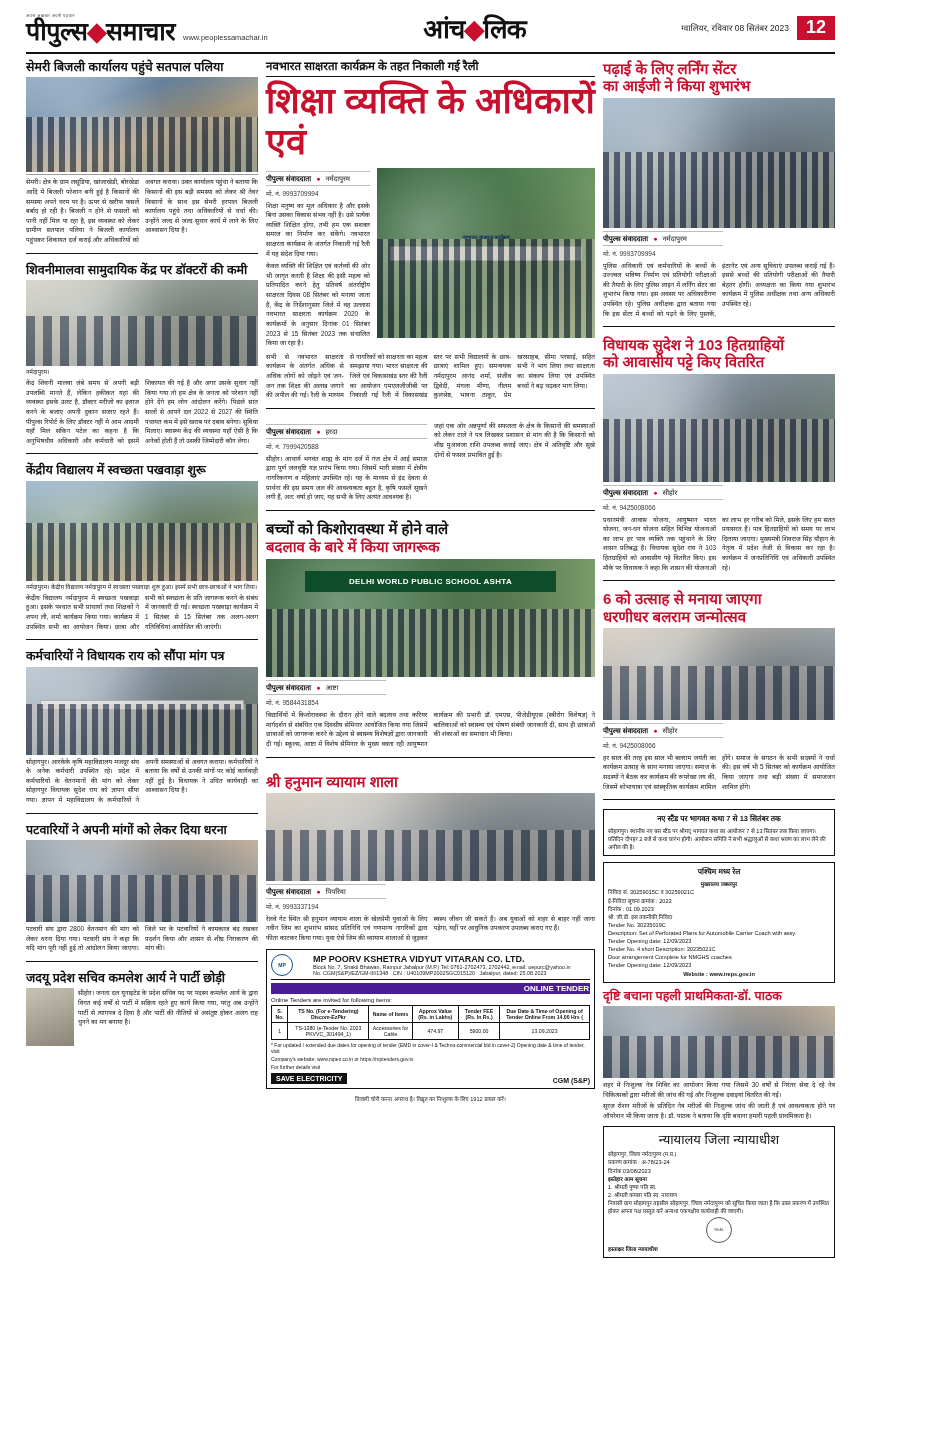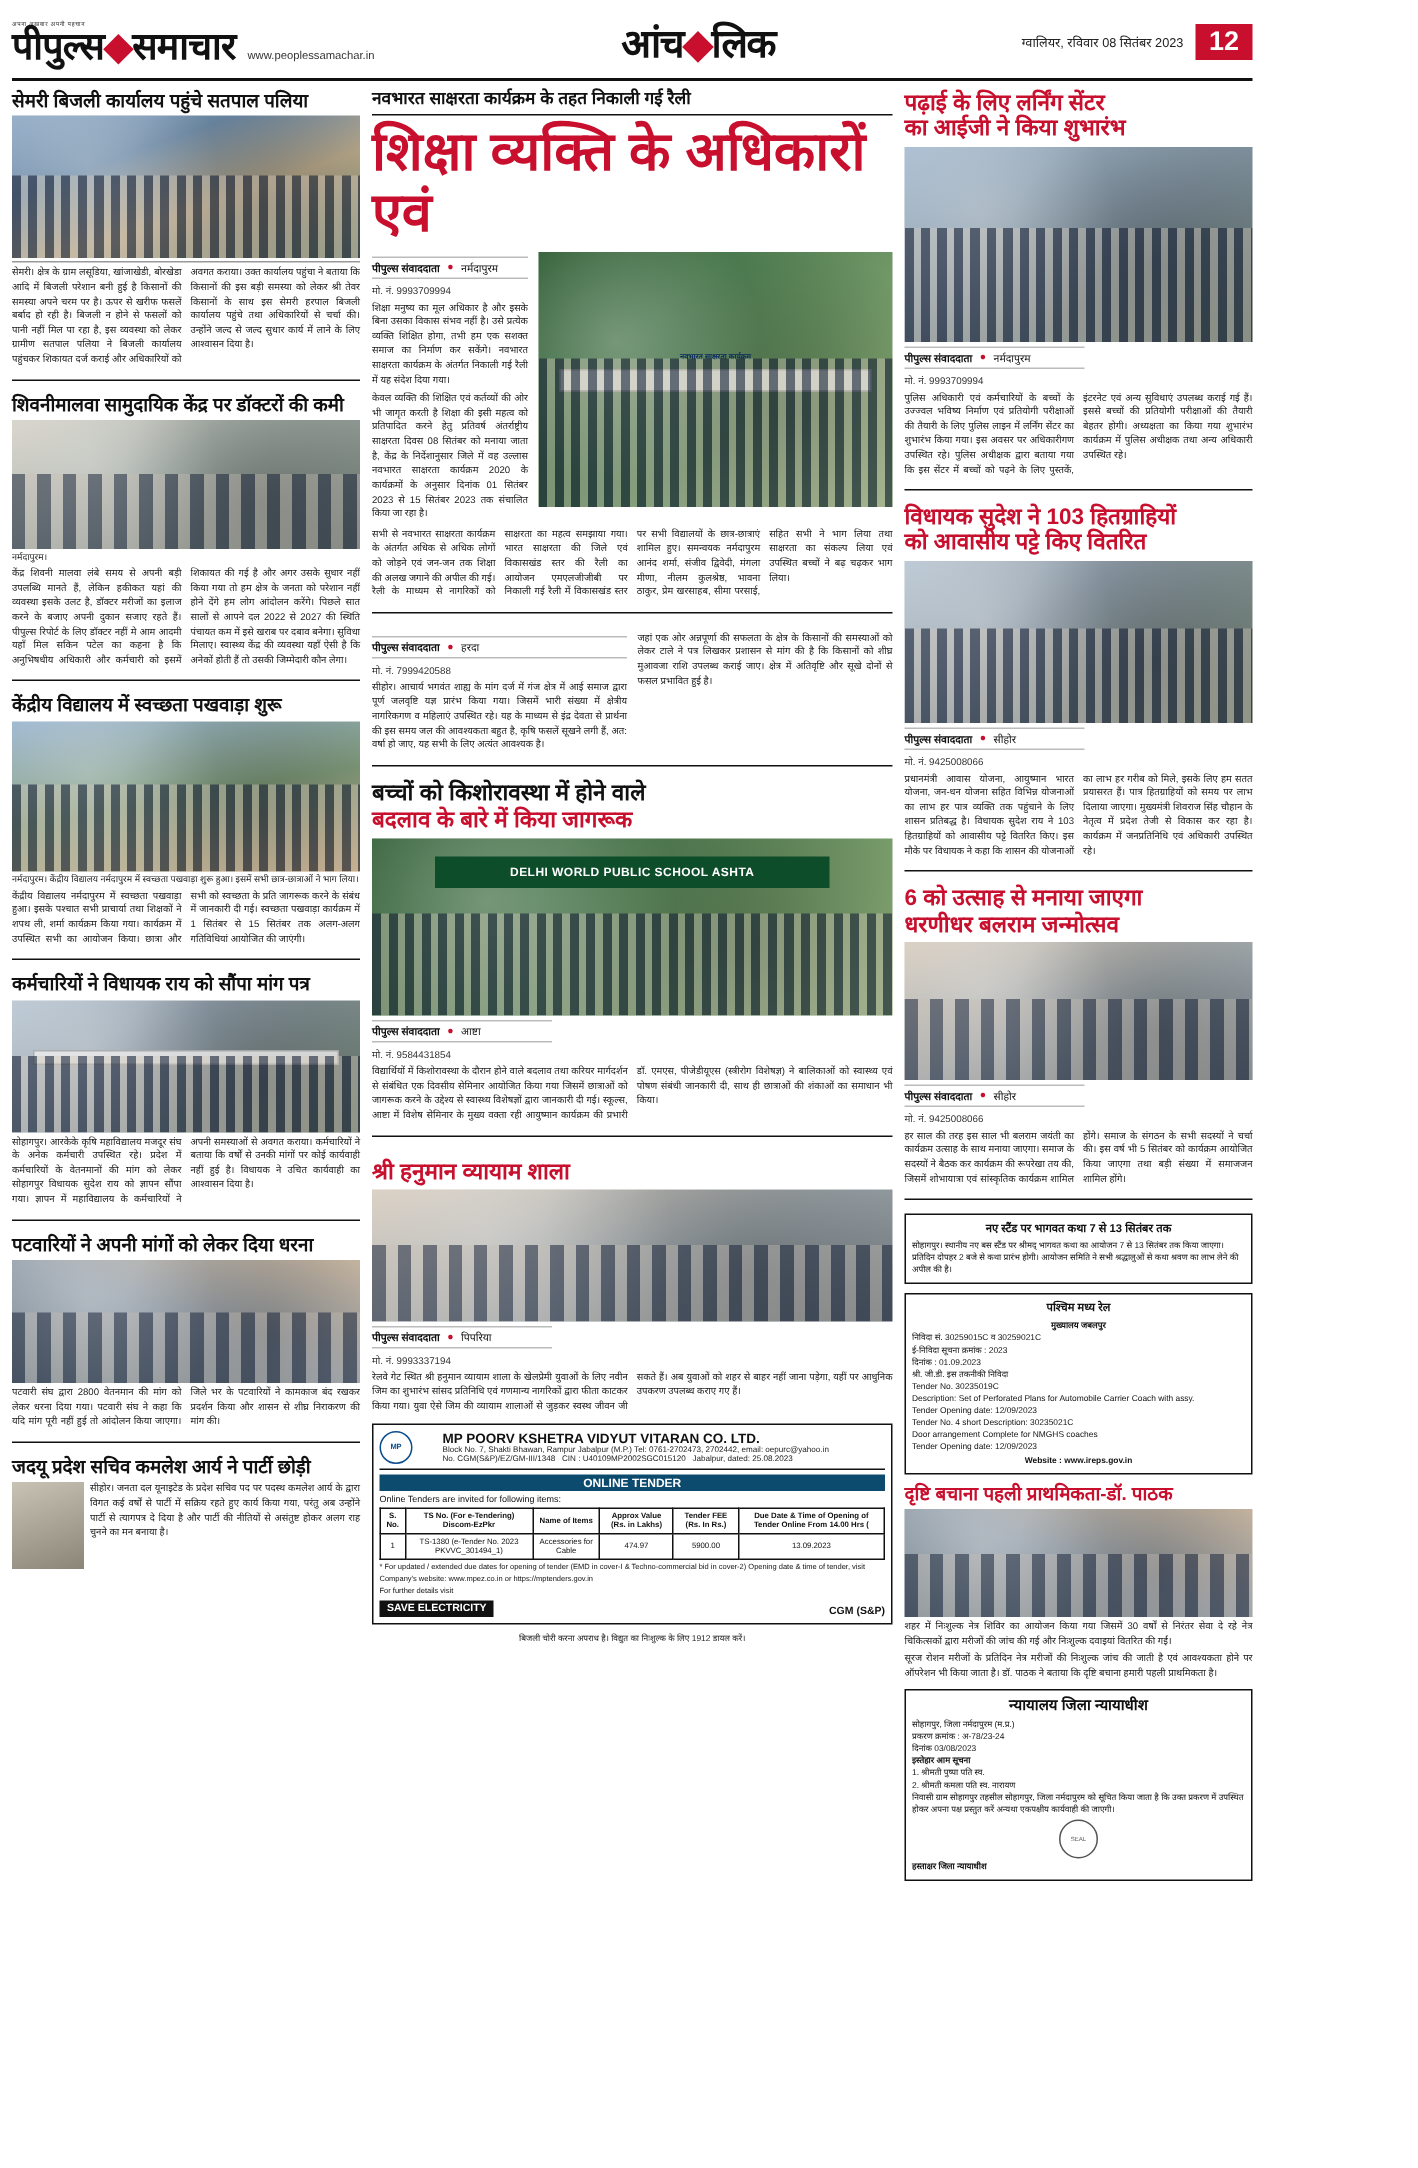--- a/index.html
+++ b/index.html
@@ -5,21 +5,21 @@
   * { box-sizing: border-box; }
   html, body { margin:0; padding:0; }
   body {
     width: 945px; height: 1445px;
     background: #ffffff;
     font-family: "Liberation Sans", sans-serif;
     color: #111;
     position: relative;
     overflow: hidden;
   }
-  .page { width:845px; height:1445px; padding:8px 10px 6px 8px; position:relative; }
+  .page { width:845px; height:1445px; padding:8px 10px 6px 26px; position:relative; }
 
   
   .masthead { display:flex; align-items:center; justify-content:space-between; border-bottom:2px solid #111; padding-bottom:4px; height:46px; }
   .mast-left { display:flex; flex-direction:column; justify-content:center; }
   .mast-top-tiny { font-size:4px; letter-spacing:.4px; color:#333; margin-bottom:1px; }
   .mast-name { font-size:25px; font-weight:bold; letter-spacing:-0.5px; line-height:1; }
   .mast-name .red { color:#c8102e; }
   .mast-url { font-size:7.5px; color:#333; margin-left:8px; }
   .mast-nameline { display:flex; align-items:baseline; }
   .mast-center { text-align:center; flex:1; }
@@ -69,34 +69,34 @@
 
   .divider { border-top:1px solid #111; margin:2px 0 3px; }
   .thin { border-top:1px solid #999; margin:2px 0; }
 
   
   .adbox { border:1.5px solid #111; padding:4px; font-size:6px; }
   .ad-head { display:flex; align-items:center; gap:20px; border-bottom:1px solid #111; padding-bottom:3px; }
   .ad-logo { width:22px; height:22px; border-radius:50%; border:1.5px solid #0b4d8f; color:#0b4d8f; font-size:5px; display:flex; align-items:center; justify-content:center; font-weight:bold; }
   .ad-title { font-size:9px; font-weight:bold; color:#111; }
   .ad-sub { font-size:5.4px; color:#222; }
-  .ad-ot { text-align:center; font-weight:bold; font-size:8px; background:#0c4a6e; color:#fff; margin:3px 0; padding:1px; }
+  .ad-ot { text-align:right; font-weight:bold; font-size:8px; background:#4c1d95; color:#fff; margin:3px 0; padding:1px; }
   table.tender { width:100%; border-collapse:collapse; font-size:5.2px; }
   table.tender th, table.tender td { border:1px solid #111; padding:2px; text-align:center; vertical-align:middle; }
   table.tender th { font-weight:bold; }
   .ad-foot { font-size:5px; margin-top:2px; }
   .save-el { background:#111; color:#fff; font-weight:bold; font-size:7px; padding:2px 5px; display:inline-block; margin-top:3px; }
   .cgm { text-align:right; font-weight:bold; font-size:7px; }
 
   
   .railbox { border:1px solid #111; padding:4px; font-size:5.6px; line-height:1.45; }
   .railbox .rb-title { font-weight:bold; font-size:7.5px; text-align:center; margin-bottom:2px; }
   .railbox .rb-center { text-align:center; }
   .notice { border:1.5px solid #111; padding:4px; font-size:5.6px; line-height:1.45; }
-  .notice .n-title { font-weight:bold; font-size:10px; text-align:center; }
+  .notice .n-title { font-weight:normal; font-size:13px; text-align:center; }
   .notice .n-seal { width:26px; height:26px; border:1px solid #555; border-radius:50%; margin:2px auto; font-size:4px; display:flex; align-items:center; justify-content:center; color:#555; }
 
   .portrait { width:48px; height:58px; background:linear-gradient(160deg,#c9c3b6,#8b8578); float:left; margin:0 4px 2px 0; }
   .center { text-align:center; }
   .bold { font-weight:bold; }
 </style>
 </head>
 <body>
 
 <div class="page">

